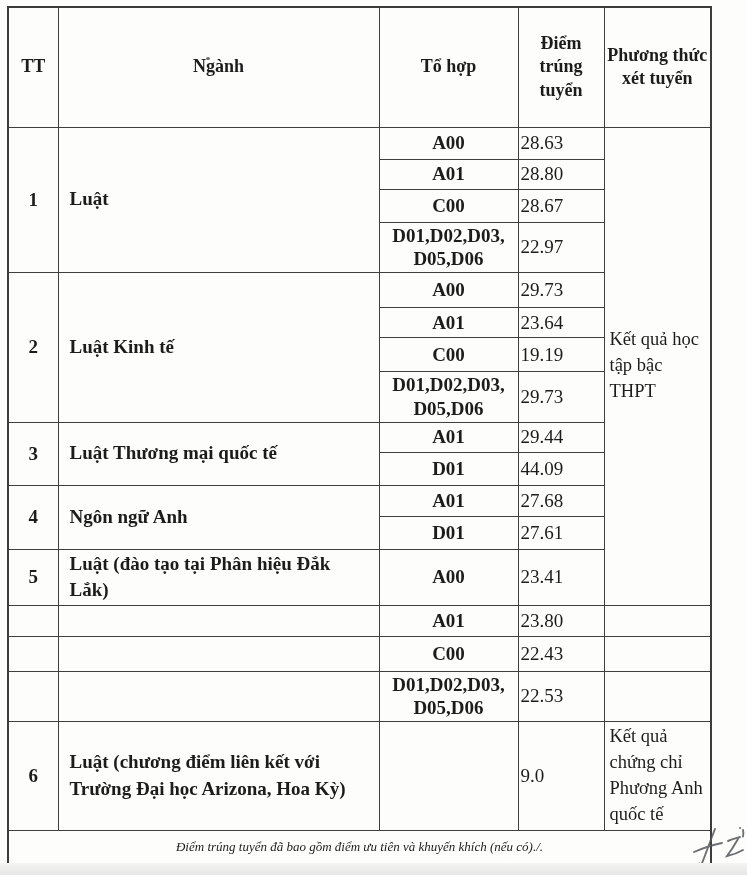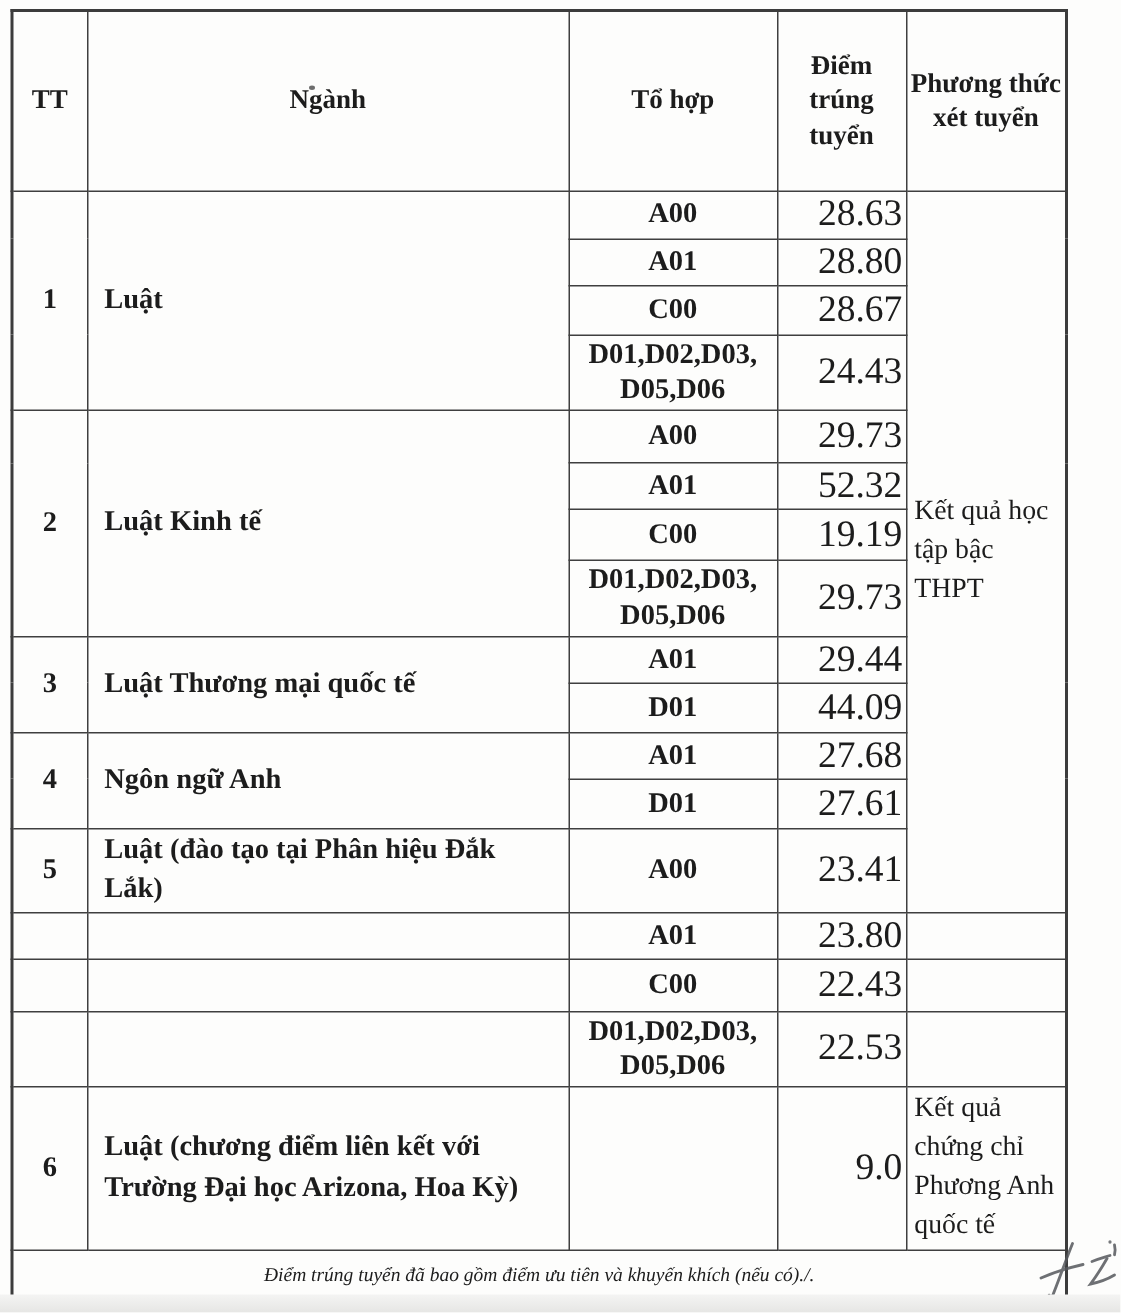--- a/index.html
+++ b/index.html
@@ -28,21 +28,21 @@
   th{font-weight:bold;font-size:18px;line-height:1.32;text-align:center;}
   td.tt{font-weight:bold;font-size:19px;text-align:center;}
   td.major{
     font-weight:bold;font-size:19px;text-align:left;
     padding-left:11px;line-height:1.4;white-space:pre-line;
   }
   td.combo{
     font-weight:bold;font-size:19px;text-align:center;
     line-height:1.25;white-space:pre-line;
   }
-  td.score{font-size:25px;text-align:right;}
+  td.score{font-size:19px;text-align:left;}
   td.method{
     font-size:18.5px;text-align:left;
     line-height:1.4;padding:2px 5px;
   }
   td.note{
     font-style:italic;font-size:13px;text-align:center;
   }
   .speck{
     position:absolute;left:206px;top:57px;width:4px;height:3px;
     background:#6d6d6d;border-radius:50%;
@@ -87,32 +87,32 @@
       <td class="combo">A01</td>
       <td class="score">28.80</td>
     </tr>
     <tr style="height:33px">
       <td class="combo">C00</td>
       <td class="score">28.67</td>
     </tr>
     <tr style="height:46px">
       <td class="combo">D01,D02,D03,
 D05,D06</td>
-      <td class="score">24.43</td>
+      <td class="score">22.97</td>
     </tr>
 
     <tr style="height:35px">
       <td class="tt" rowspan="4">2</td>
       <td class="major" rowspan="4">Luật Kinh tế</td>
       <td class="combo">A00</td>
       <td class="score">29.73</td>
     </tr>
     <tr style="height:30px">
       <td class="combo">A01</td>
-      <td class="score">52.32</td>
+      <td class="score">23.64</td>
     </tr>
     <tr style="height:34px">
       <td class="combo">C00</td>
       <td class="score">19.19</td>
     </tr>
     <tr style="height:47px">
       <td class="combo">D01,D02,D03,
 D05,D06</td>
       <td class="score">29.73</td>
     </tr>

